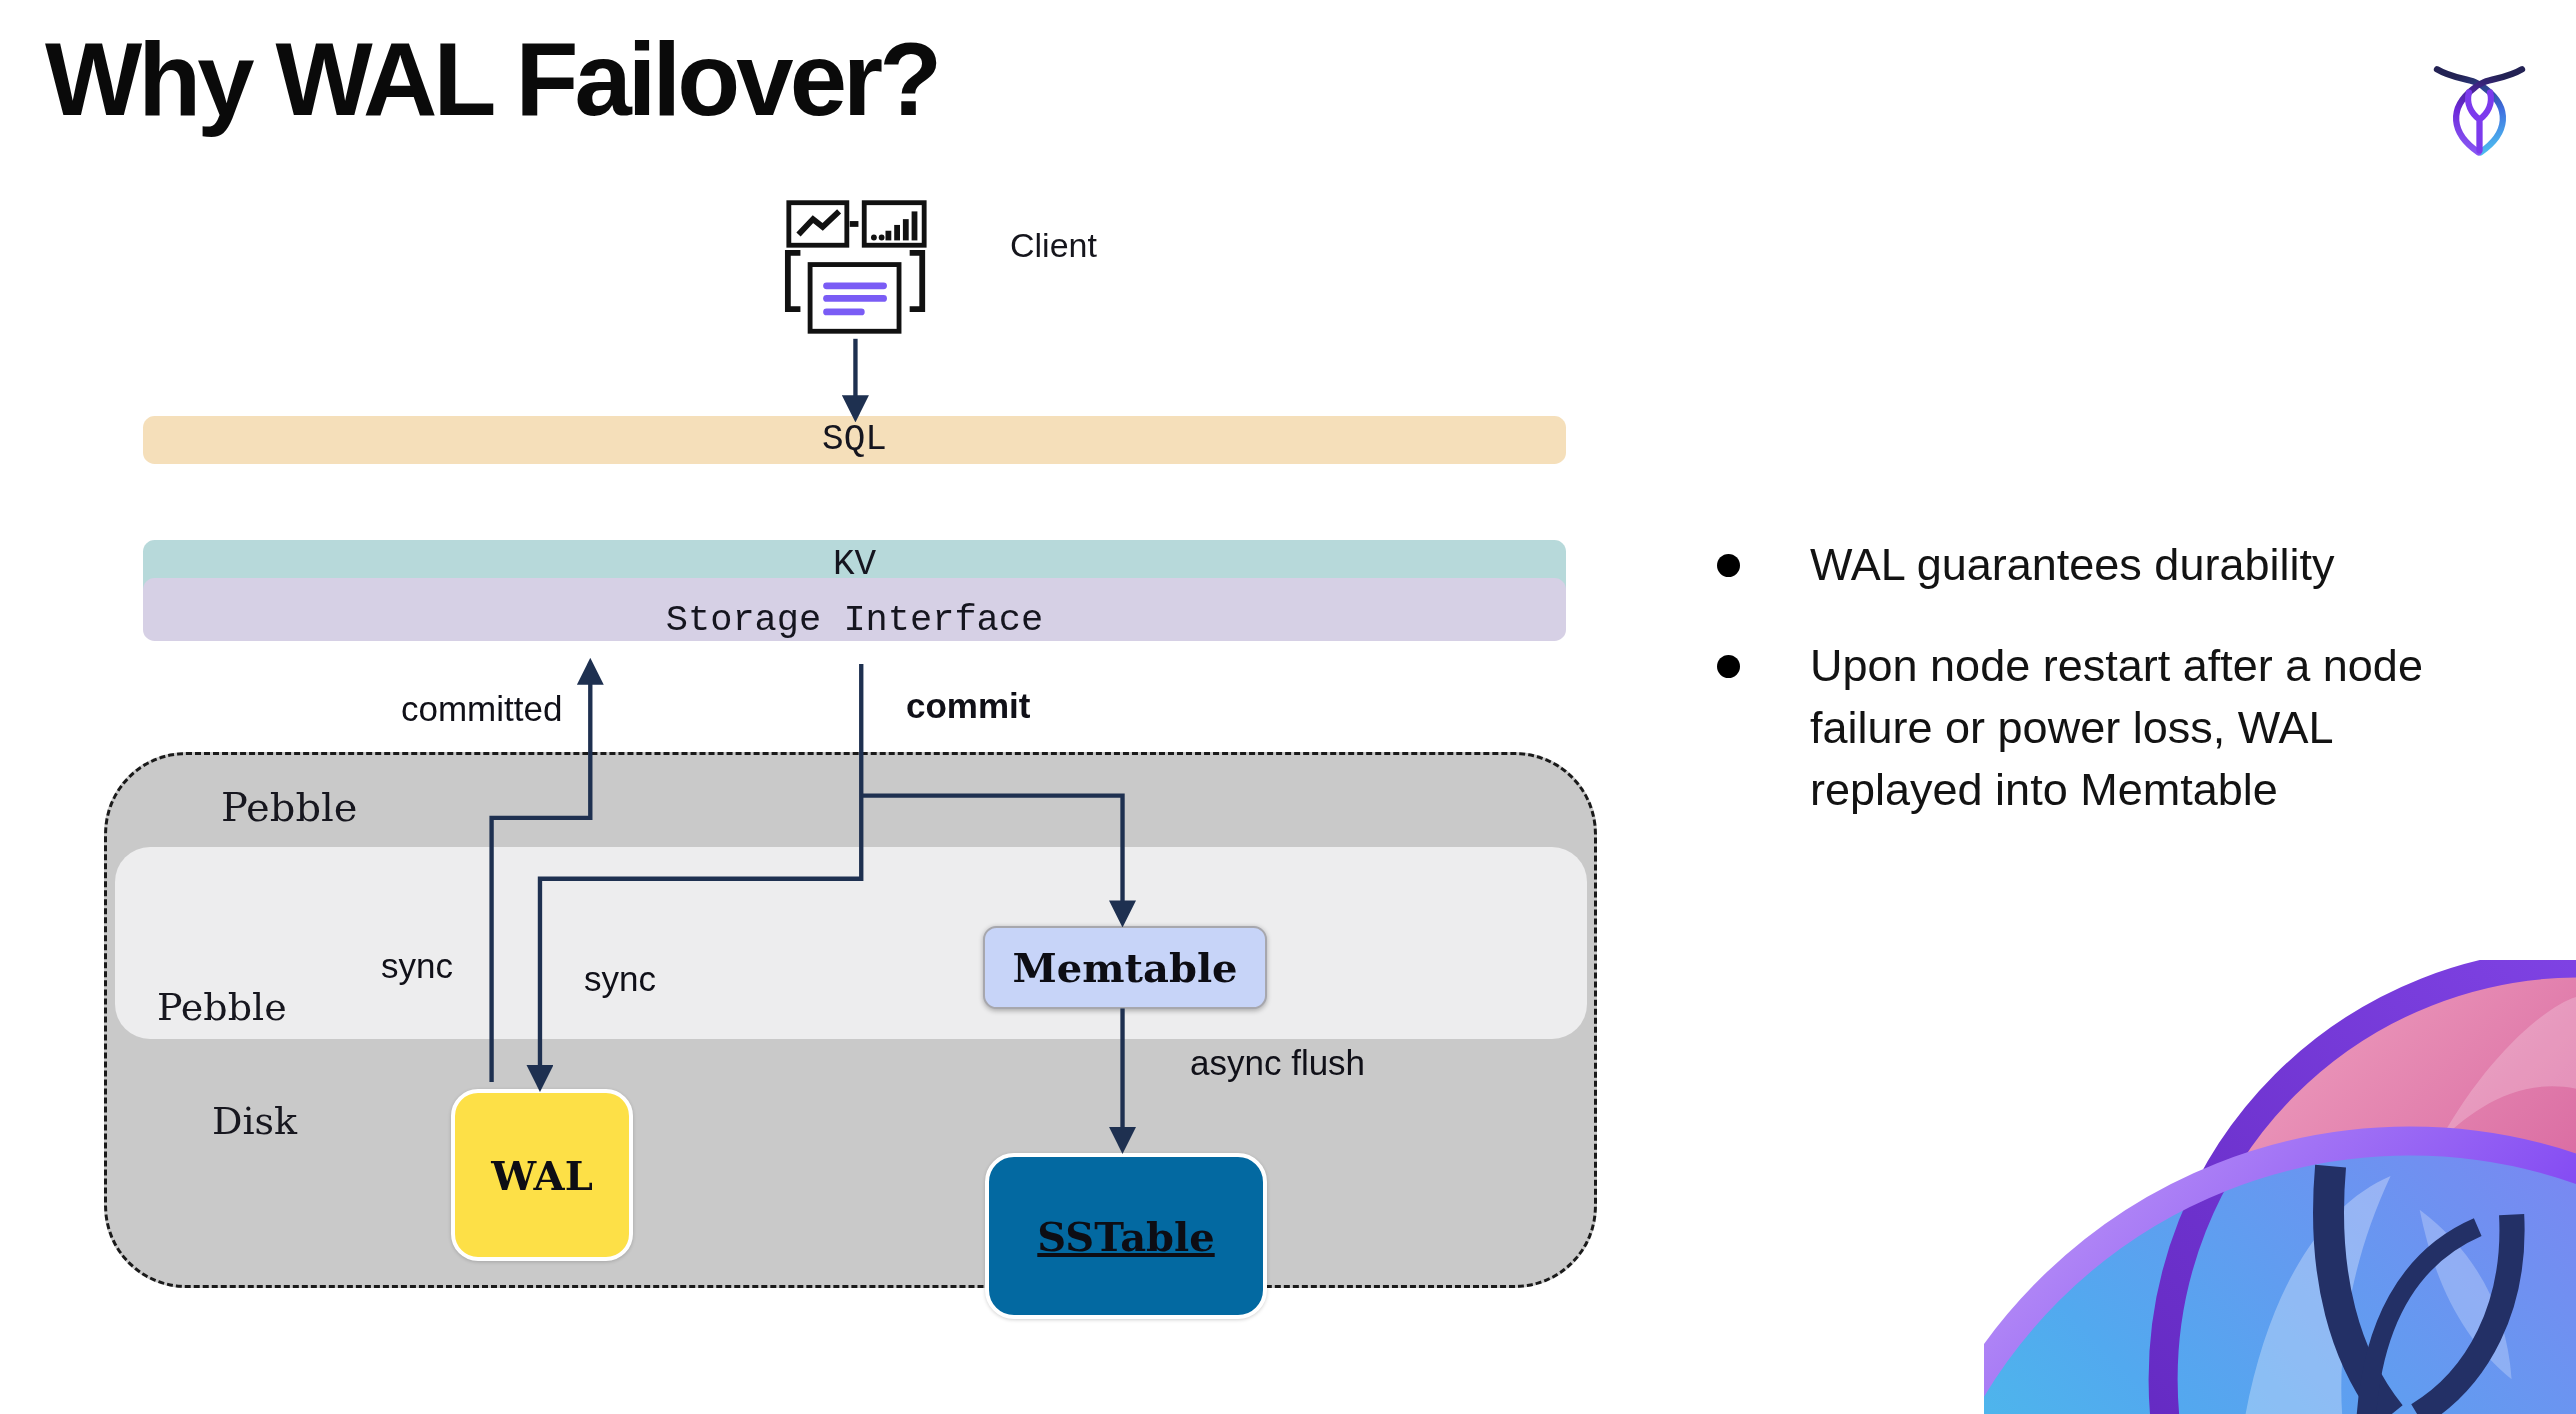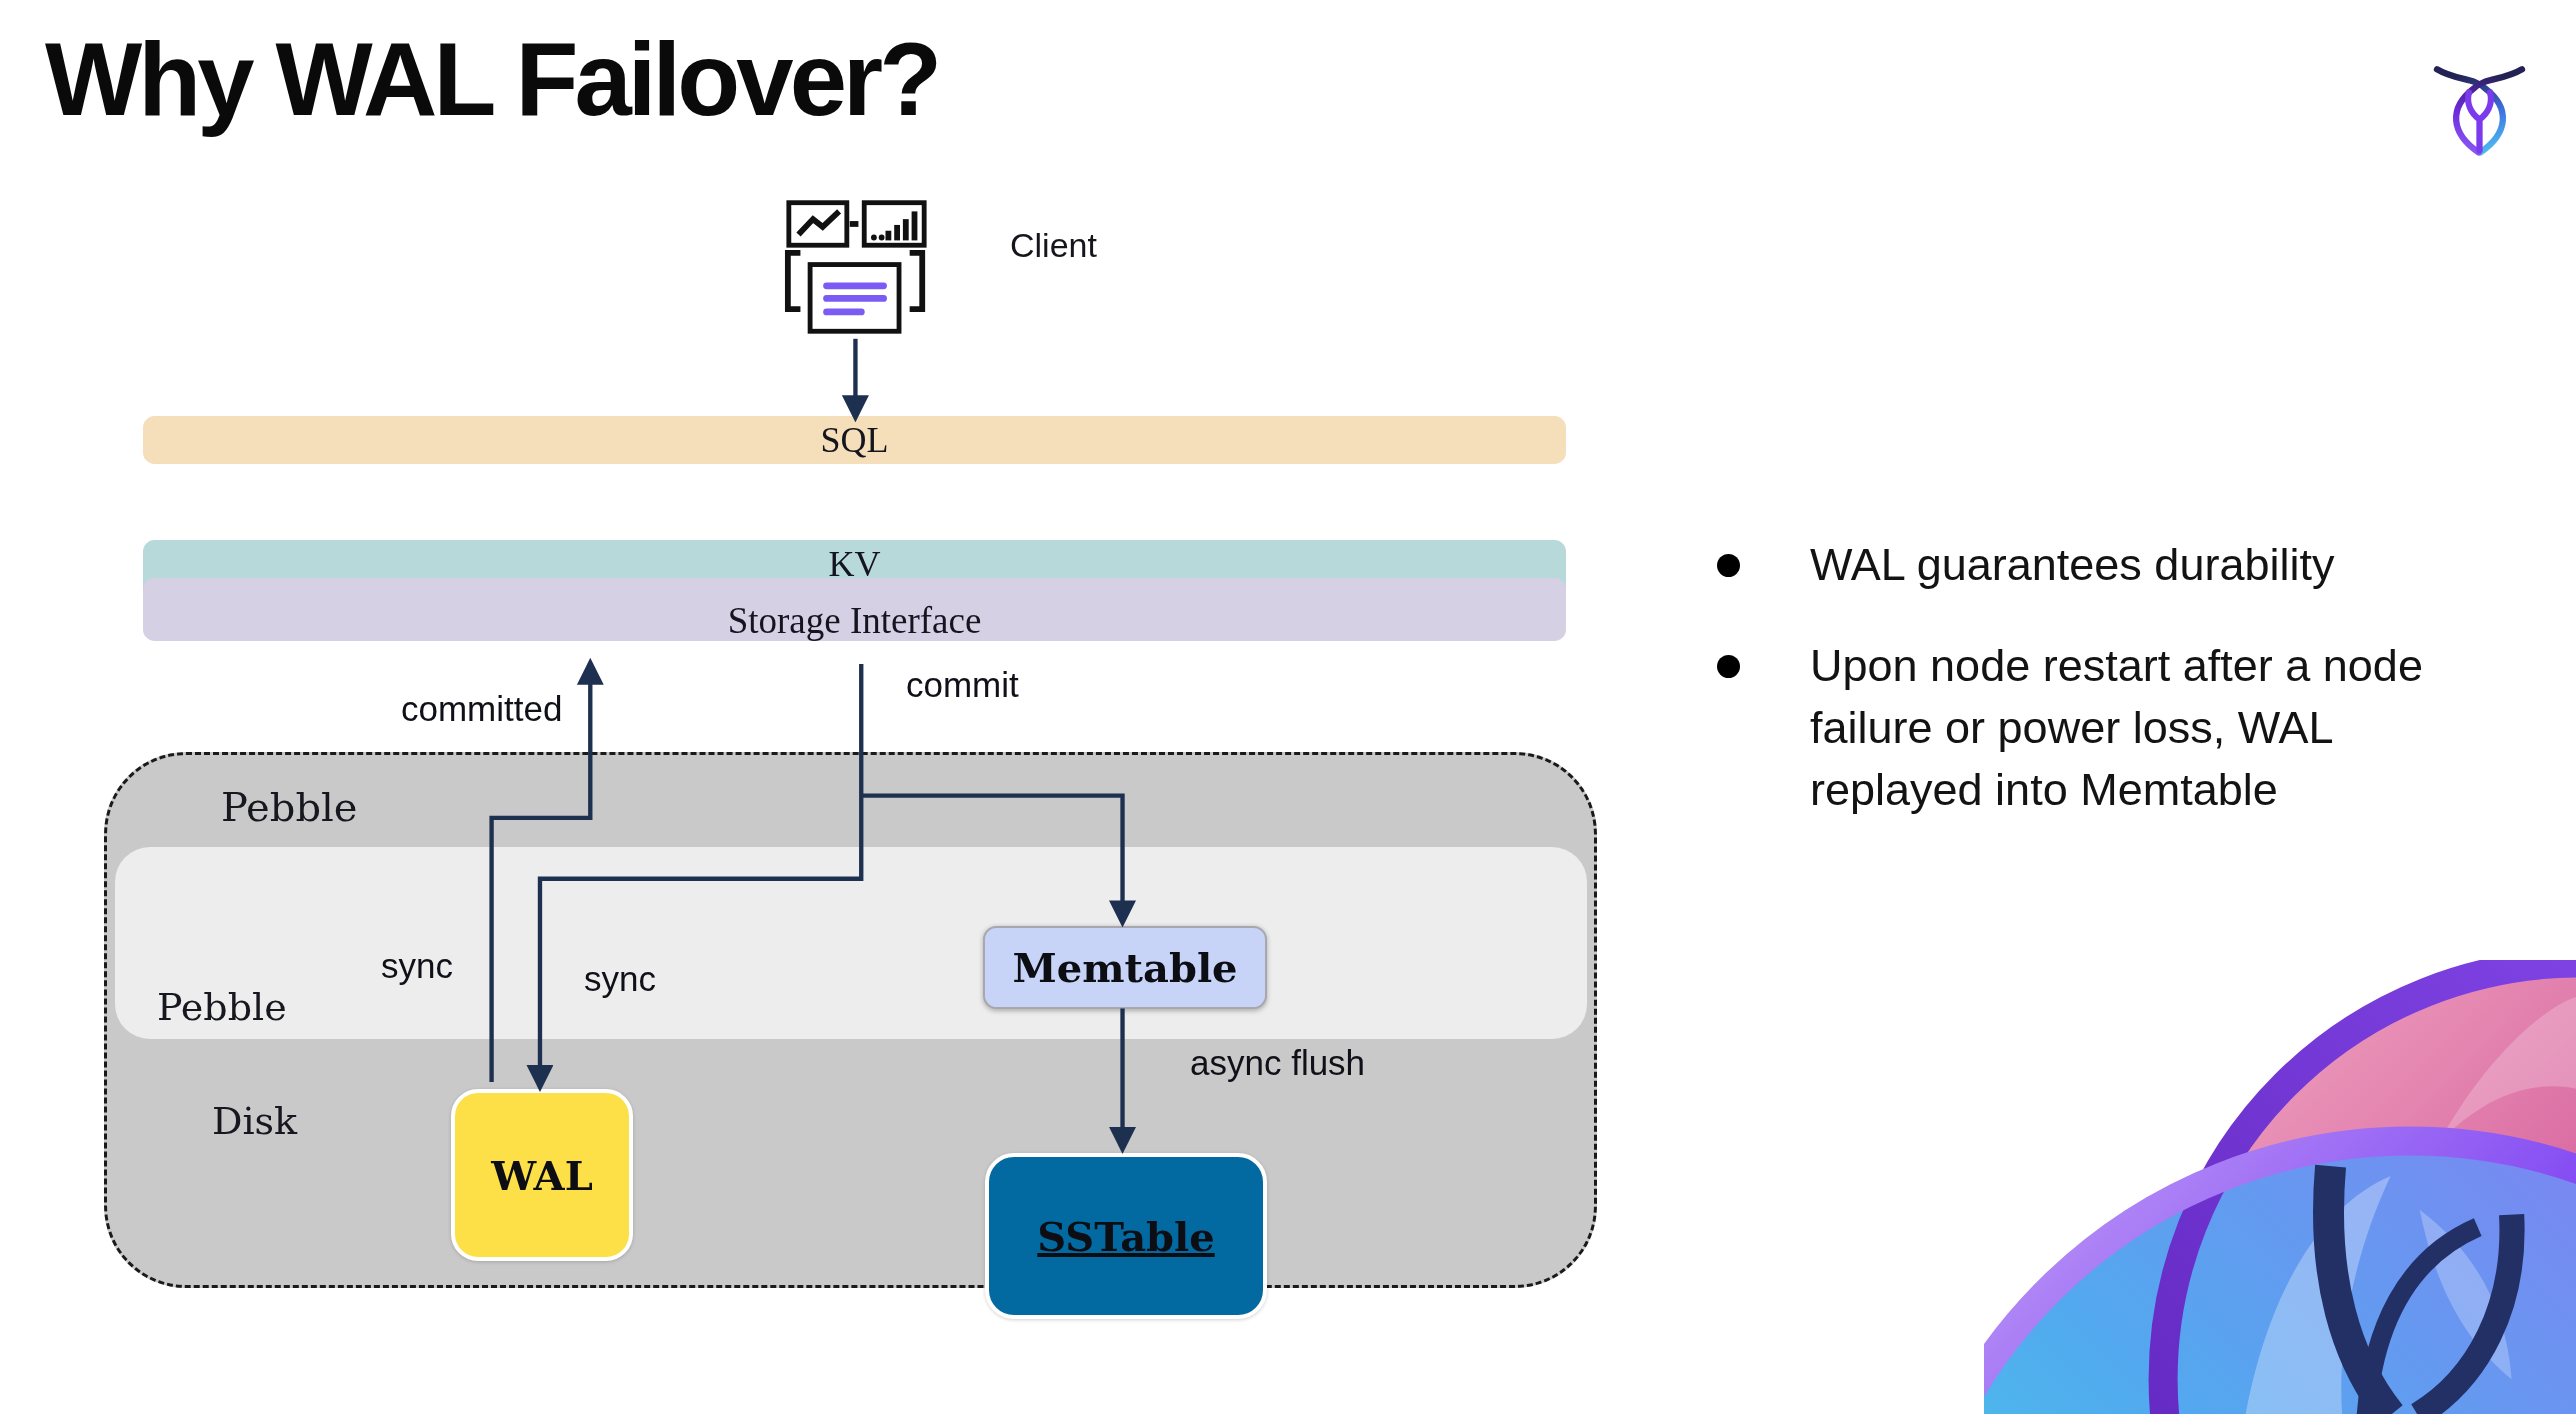--- a/index.html
+++ b/index.html
@@ -9,21 +9,21 @@
 
   
   .title{left:45px;top:21px;font-size:103px;font-weight:700;letter-spacing:-3.9px;
          color:#0a0a0a;font-family:"Liberation Sans",sans-serif;margin:0;}
 
   
   .client-label{left:1010px;top:226px;font-size:34px;color:#15151c;}
 
   
   .bar{left:143px;width:1423px;border-radius:11.6px;text-align:center;
-       font-family:Liberation Serif, serif;color:#15151f;z-index:2;}
+       font-family:Liberation Mono, monospace;color:#15151f;z-index:2;}
   .bar-sql{top:416px;height:48px;line-height:48px;font-size:36px;}
   .bar-kv{top:524px;height:59px;line-height:49px;font-size:36px;margin-top:16px;}
   .bar-storage{top:578px;height:63px;line-height:85px;font-size:37px;}
 
   
   .pebble{left:104px;top:752px;width:1493px;height:536px;border:3.9px dashed #1a1a1a;
           border-radius:82px;box-sizing:border-box;z-index:1;}
   .memory-band{left:7.7px;top:92px;width:1472px;height:192px;border-radius:35px;}
   .zone-label{font-family:"DejaVu Serif","Liberation Serif",serif;color:#17171f;}
   .lbl-pebble{left:114px;top:29px;font-size:40px;}
@@ -38,21 +38,21 @@
             border:4.8px solid #ffffff;box-shadow:0 1px 3.9px rgba(0,0,0,.18);}
   .node-memtable{left:876px;top:171px;width:284px;height:83px;font-size:40px;
             border:2.9px solid #a7a7ad;border-radius:13.5px;box-shadow:0 1.9px 5.8px rgba(0,0,0,.28);}
   .node-sstable{left:878px;top:398px;width:282px;height:166px;font-size:40px;
             border:4.8px solid #ffffff;border-radius:29px;box-shadow:0 1px 3.9px rgba(0,0,0,.18);}
 
   
   .overlay{left:0;top:0;width:2576px;height:1415px;pointer-events:none;z-index:5;}
   .edge-label{font-size:35px;color:#101018;z-index:6;white-space:nowrap;}
   .lbl-committed{left:401px;top:689px;}
-  .lbl-commit{left:906px;top:665px;}
+  .lbl-commit{left:906px;top:686px;font-weight:bold;}
   .lbl-sync1{left:381px;top:946px;}
   .lbl-sync2{left:584px;top:959px;}
   .lbl-async{left:1190px;top:1043px;}
 
   
   .bullets{left:1713px;top:534px;width:852px;list-style:none;margin:0;padding:0;}
   .bullets li{position:relative;padding-left:97px;width:658px;font-size:45px;
               line-height:62px;color:#131313;margin-bottom:39px;}
   .bullet-dot{position:absolute;left:3.9px;top:20.3px;width:23px;height:23px;
               border-radius:50%;background:#000000;}

